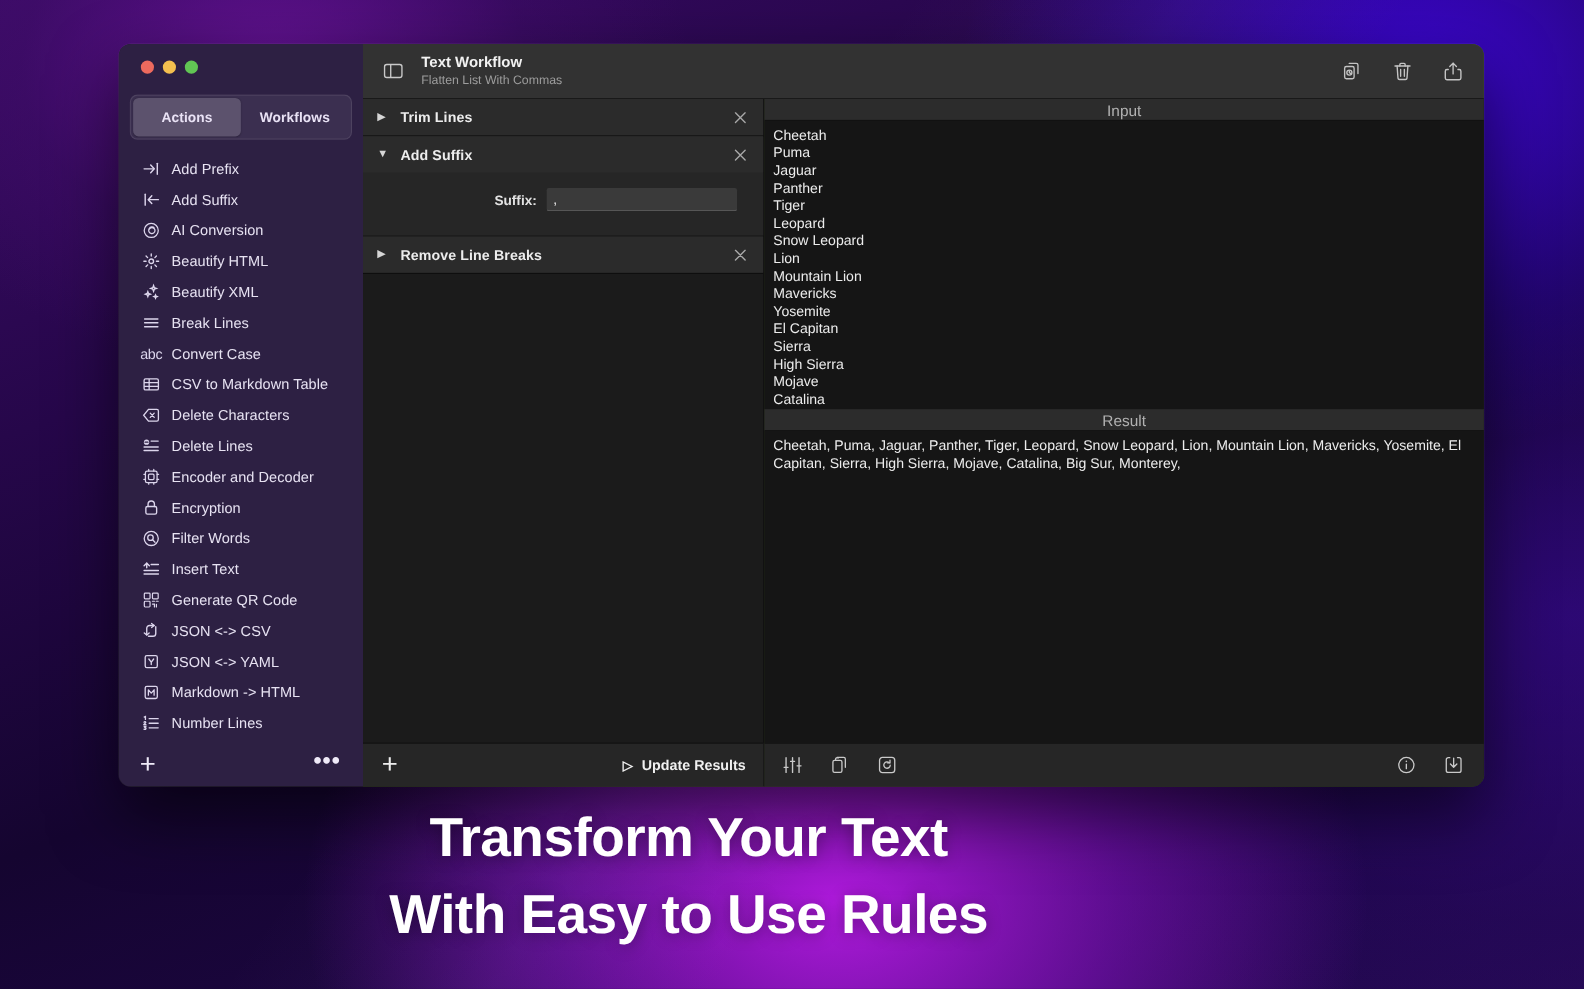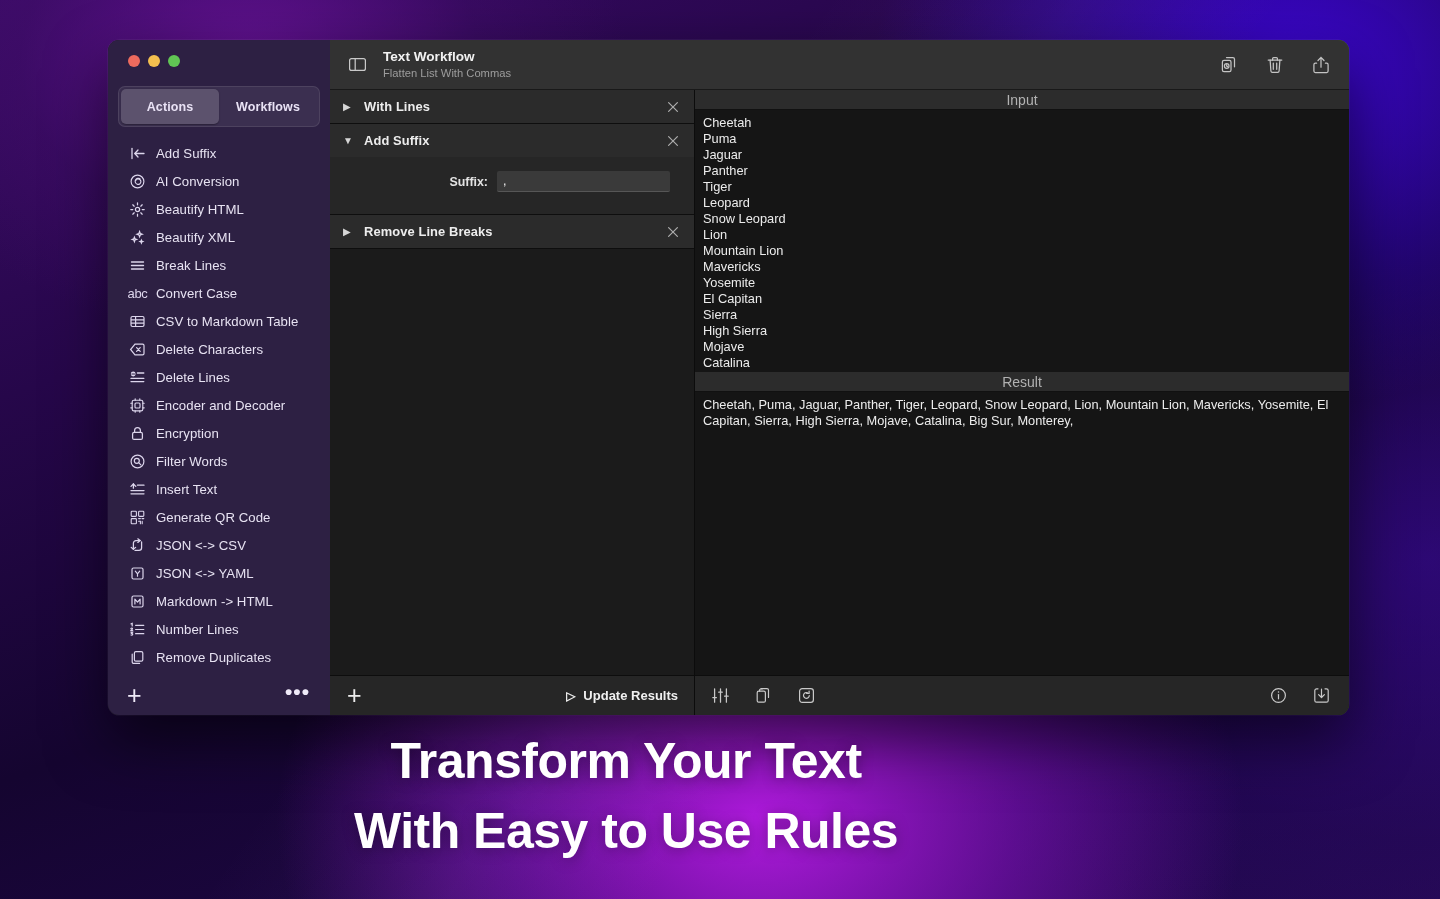--- a/index.html
+++ b/index.html
@@ -224,20 +224,30 @@
         <span class="light l-grn"></span>
       </div>
 
       <div id="segmented">
         <div class="seg active">Actions</div>
         <div class="seg">Workflows</div>
       </div>
 
       <div id="action-list">
 
+        <div class="action-row">
+          <span class="ic">
+            <svg viewBox="0 0 17 17" width="17" height="17" fill="none" stroke="currentColor" stroke-width="1.3" stroke-linecap="round" stroke-linejoin="round">
+                <path d="M2 8.5h9"></path>
+                <path d="M8 5l3.2 3.5L8 12"></path>
+                <path d="M14 3.5v10"></path>
+              </svg>
+          </span>
+          <span>Add Prefix</span>
+        </div>
 
         <div class="action-row">
           <span class="ic">
             <svg viewBox="0 0 17 17" width="17" height="17" fill="none" stroke="currentColor" stroke-width="1.3" stroke-linecap="round" stroke-linejoin="round">
                 <path d="M15 8.5H6"></path>
                 <path d="M9 5L5.8 8.5 9 12"></path>
                 <path d="M3 3.5v10"></path>
               </svg>
           </span>
           <span>Add Suffix</span>
@@ -474,21 +484,21 @@
       </div>
 
       <div id="panels">
 
         <div id="workflow-col">
           <div id="workflow-steps">
 
             <div class="step">
               <div class="step-head">
                 <span class="tri">▶</span>
-                <span class="step-title">With Lines</span>
+                <span class="step-title">Trim Lines</span>
                 <span class="close-x">
                   <svg viewBox="0 0 14 14" width="14" height="14" fill="none" stroke="currentColor" stroke-width="1.25" stroke-linecap="round">
                       <path d="M2.6 2.6l8.8 8.8M11.4 2.6l-8.8 8.8"></path>
                     </svg>
                 </span>
               </div>
             </div>
 
             <div class="step">
               <div class="step-head">

